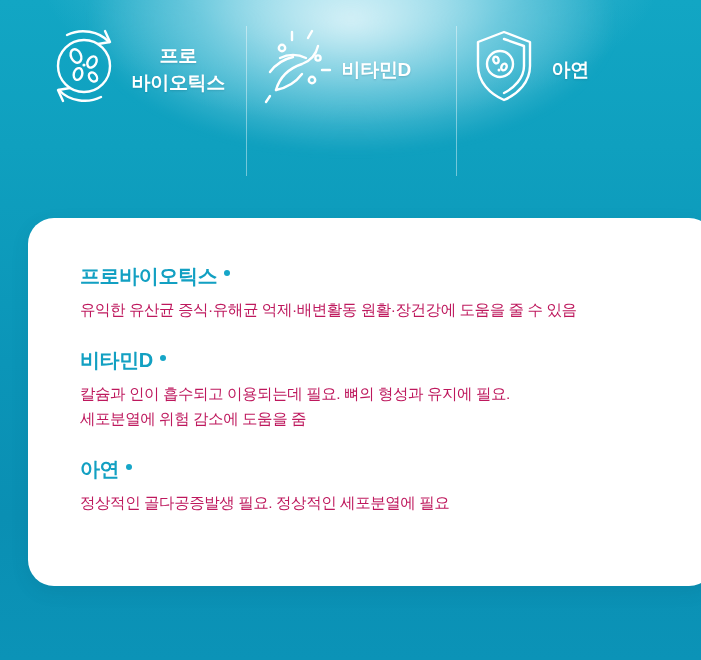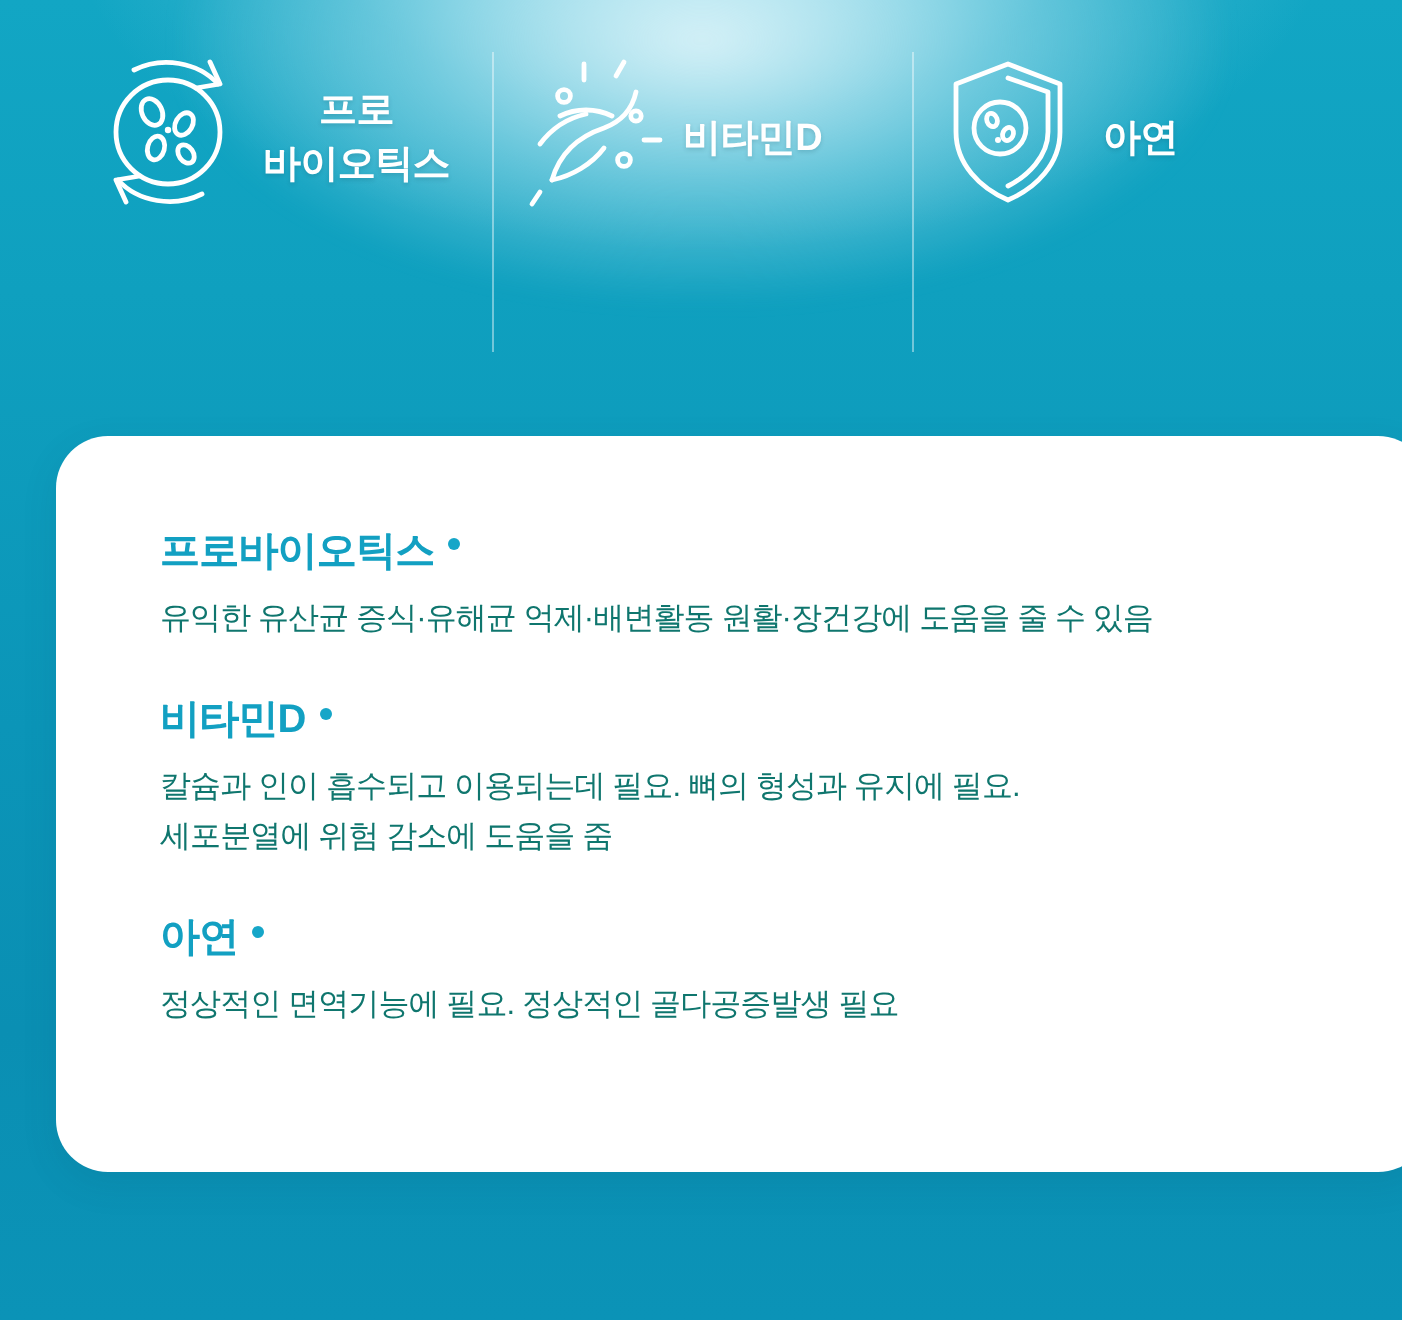--- a/index.html
+++ b/index.html
@@ -111,21 +111,21 @@
     width: 6px;
     height: 6px;
     border-radius: 50%;
     background: #16a6c8;
     vertical-align: super;
     margin-left: 7px;
     position: relative;
     top: 1px;
   }
   .entry-desc {
-    color: #0f766e;
+    color: #be185d;
     font-size: 15.5px;
     line-height: 1.58;
     letter-spacing: -0.45px;
     margin: 0;
     white-space: pre-line;
   }
 </style>
 </head>
 <body>
 
@@ -196,17 +196,17 @@
     </div>
 
     <div class="entry">
       <h3 class="entry-title"><span>비타민D</span><span class="dot"></span></h3>
       <p class="entry-desc">칼슘과 인이 흡수되고 이용되는데 필요. 뼈의 형성과 유지에 필요.
 세포분열에 위험 감소에 도움을 줌</p>
     </div>
 
     <div class="entry">
       <h3 class="entry-title"><span>아연</span><span class="dot"></span></h3>
-      <p class="entry-desc">정상적인 면역기능에 필요. 정상적인 골다공증발생 필요</p>
+      <p class="entry-desc">정상적인 골다공증발생 필요. 정상적인 세포분열에 필요</p>
     </div>
 
   </div>
 </div>
 
 </body></html>

